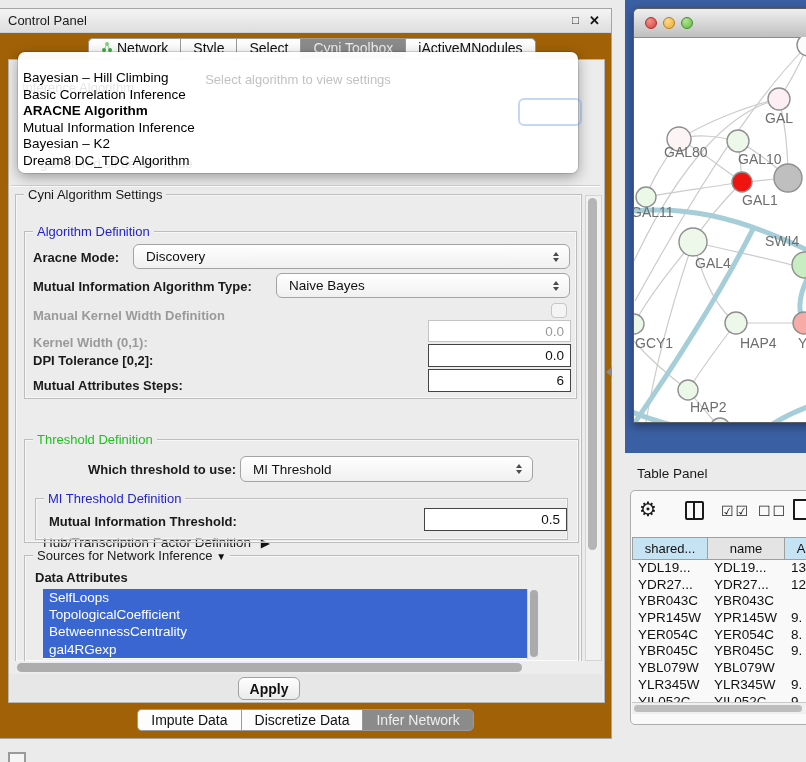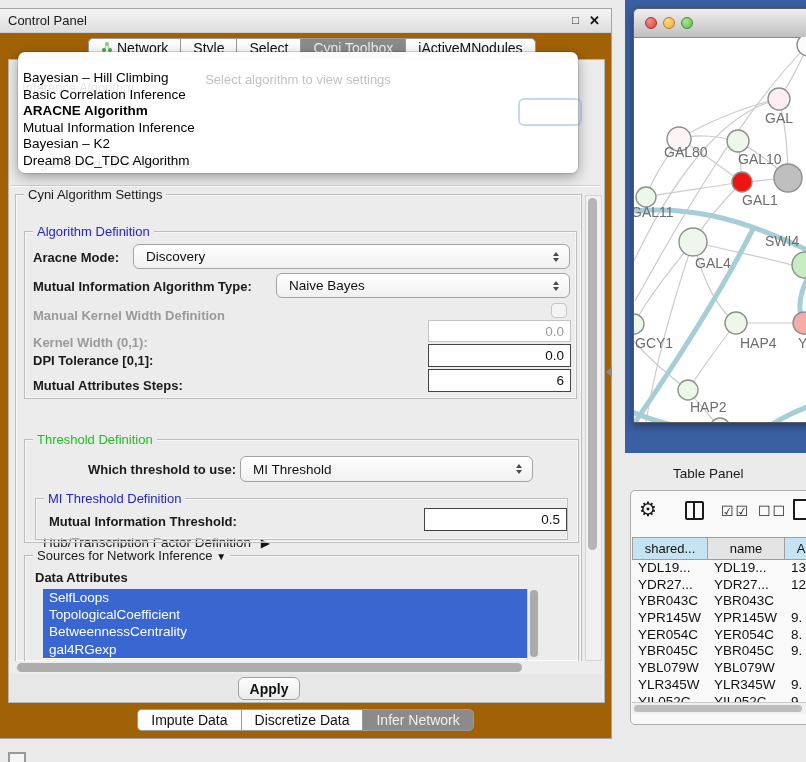--- a/index.html
+++ b/index.html
@@ -89,21 +89,21 @@
 
   .netwin{left:633px;top:8px;width:178px;height:413px;border:1px solid #5d5d5d;border-radius:6px 6px 0 0;
           overflow:hidden;background:#fff;box-shadow:0 3px 10px rgba(0,0,0,.4);}
   .netbar{left:0;top:0;width:100%;height:28px;background:linear-gradient(#efefef,#bfbfbf);
           border-bottom:1px solid #8c8c8c;}
   .light{top:8px;width:12px;height:12px;border-radius:50%;box-sizing:border-box;}
   .light.red{left:11px;background:radial-gradient(circle at 35% 30%,#f1918d,#da3f39);border:1px solid #ad2f2b;}
   .light.yellow{left:29px;background:radial-gradient(circle at 35% 30%,#fbd98b,#efab32);border:1px solid #b67f20;}
   .light.green{left:47px;background:radial-gradient(circle at 35% 30%,#b1e294,#63bb44);border:1px solid #3f8f2a;}
 
-  .tp-title{left:637px;top:466px;font-size:13.5px;color:#1a1a1a;margin-left:36px;}
+  .tp-title{left:637px;top:466px;font-size:13.5px;color:#1a1a1a;}
   .tp{left:630px;top:490px;width:190px;height:233px;background:#f9f9f9;border:1px solid #adadad;border-radius:5px;}
   .tp-icon{color:#1a1a1a;}
   .gear{left:8px;top:6px;font-size:20px;}
   .colsplit{left:54px;top:10px;width:15px;height:15px;border:2px solid #1a1a1a;border-radius:2px;}
   .colsplit i{position:absolute;left:6px;top:0;width:2px;height:15px;background:#1a1a1a;}
   .checks{left:90px;top:12px;font-size:14px;letter-spacing:2px;}
   .boxes{left:127px;top:12px;font-size:14px;letter-spacing:2px;}
   .docicon{left:162px;top:8px;width:13px;height:17px;border:2px solid #1a1a1a;border-radius:1px;background:#fff;}
 
   .tbl-head{left:1px;top:46px;width:186px;height:23px;display:grid;grid-template-columns:76px 77px 1fr;}
@@ -182,21 +182,21 @@
             <span class="spin">
                 <i class="up"></i>
                 <i class="dn"></i>
               </span>
           </div>
           <div class="abs checkbox" style="left:526px;top:71px;"></div>
 
           <div class="abs lbl dis" style="left:8px;top:103px;">Kernel Width (0,1):</div>
           <div class="abs field dis" style="left:403px;top:88px;width:143px;height:22px;">0.0</div>
 
-          <div class="abs lbl" style="left:8px;top:121px;">DPI Tolerance [0,1]:</div>
+          <div class="abs lbl" style="left:8px;top:121px;">DPI Tolerance [0,2]:</div>
           <div class="abs field en" style="left:403px;top:112px;width:143px;height:23px;">0.0</div>
 
           <div class="abs lbl" style="left:8px;top:146px;">Mutual Attributes Steps:</div>
           <div class="abs field en" style="left:403px;top:137px;width:143px;height:23px;">6</div>
         </div>
 
         <div class="abs plain" style="left:27px;top:340px;">
           <span>Hub/Transcription Factor Definition</span>
           <span style="font-size:12px;margin-left:6px;color:#111;">▶</span>
         </div>

